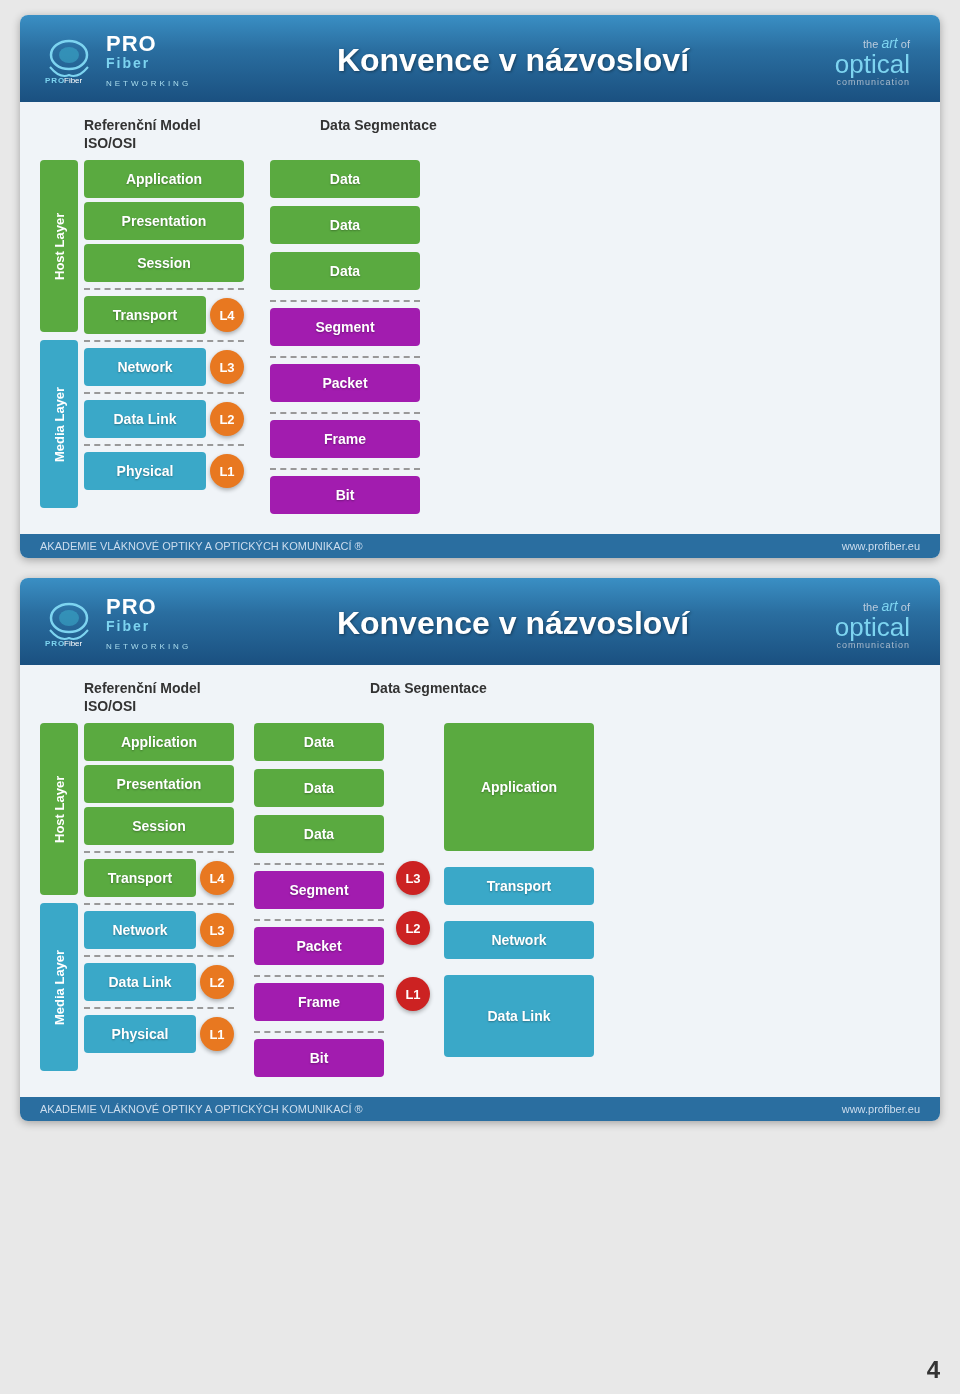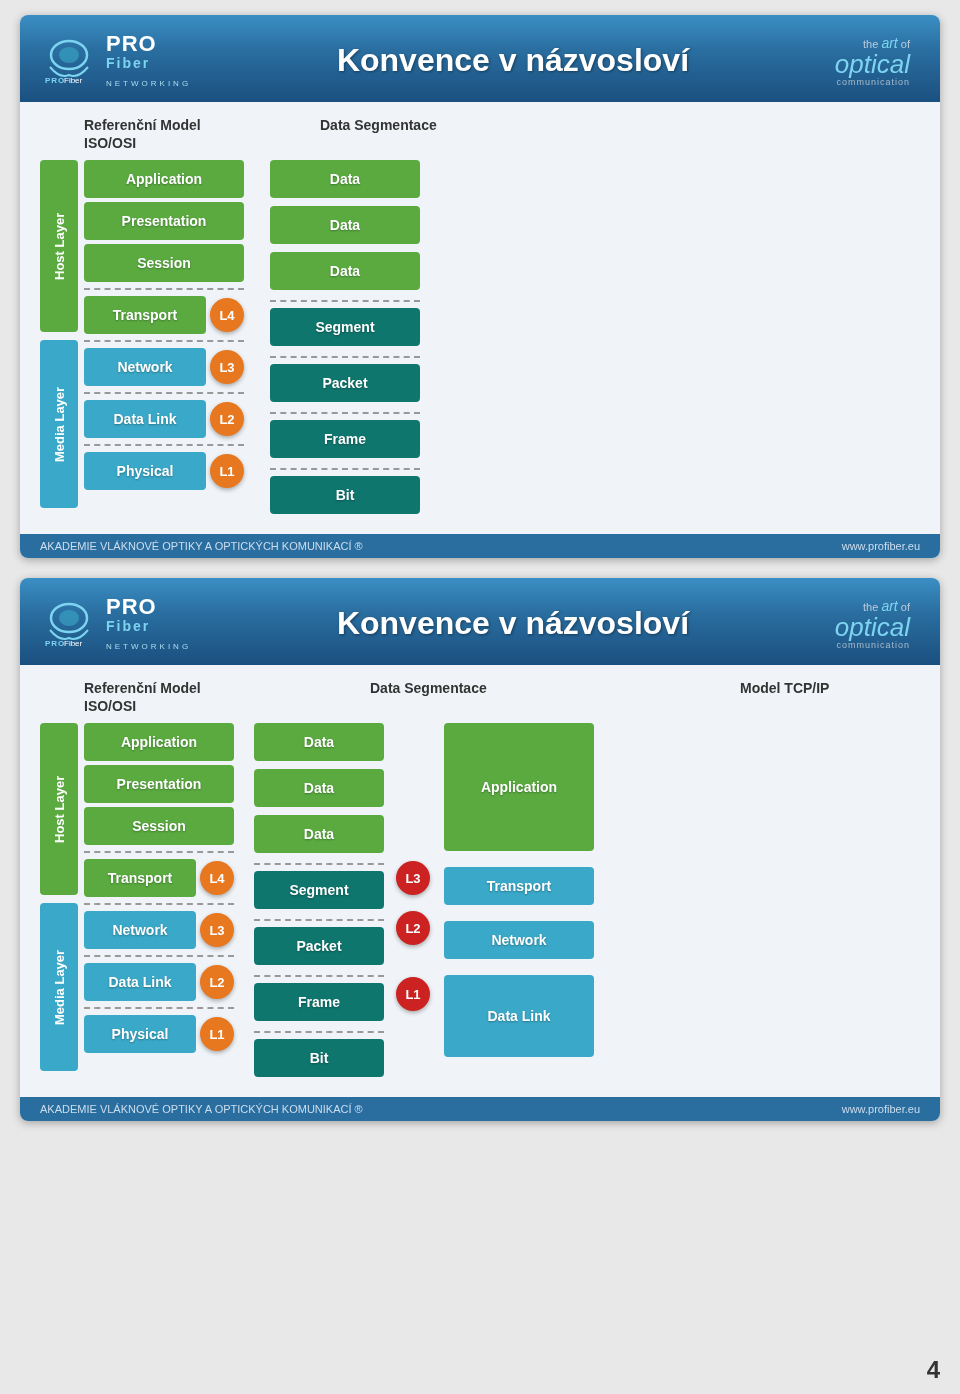--- a/index.html
+++ b/index.html
@@ -90,21 +90,20 @@
 
     .optical-art {
       font-size: 11px;
       color: #bcd;
     }
 
     .optical-main {
       font-size: 26px;
       font-weight: 300;
       color: #7dd4f0;
-      font-style: italic;
       line-height: 1;
     }
 
     .optical-comm {
       font-size: 9px;
       color: #aabbcc;
       letter-spacing: 1px;
     }
 
     
@@ -176,21 +175,21 @@
       align-items: center;
       justify-content: center;
       font-size: 14px;
       font-weight: bold;
       color: #fff;
       margin-bottom: 4px;
       text-shadow: 0 1px 2px rgba(0,0,0,0.3);
     }
 
     .data-green { background: #5aaa40; }
-    .data-cyan { background: #0f766e; }
+    .data-cyan { background: #a21caf; }
 
     .tcp-box {
       border-radius: 4px;
       display: flex;
       align-items: center;
       justify-content: center;
       font-size: 14px;
       font-weight: bold;
       color: #fff;
       text-shadow: 0 1px 2px rgba(0,0,0,0.3);
@@ -381,23 +380,20 @@
   <div class="slide-body slide2-body">
 
     <div style="display:flex; margin-bottom:8px; padding-left:44px; gap:8px;">
       <div style="width:170px;">
         <span style="font-size:14px;color:#333;font-weight:600;">Referenční Model ISO/OSI</span>
       </div>
       <div style="width:100px;"></div>
       <div style="flex:1;">
         <span style="font-size:14px;color:#333;font-weight:600;">Data Segmentace</span>
       </div>
-      <div style="width:180px;">
-        <span style="font-size:14px;color:#333;font-weight:600;">Model TCP/IP</span>
-      </div>
     </div>
 
     <div style="display:flex; gap:6px; align-items:flex-start;">
 
       <div style="display:flex;flex-direction:column;width:38px;gap:4px;">
         <div class="vertical-label vlabel-host" style="height:172px;">
           <span>Host Layer</span>
         </div>
         <div class="vertical-label vlabel-media" style="height:168px;">
           <span>Media Layer</span>

